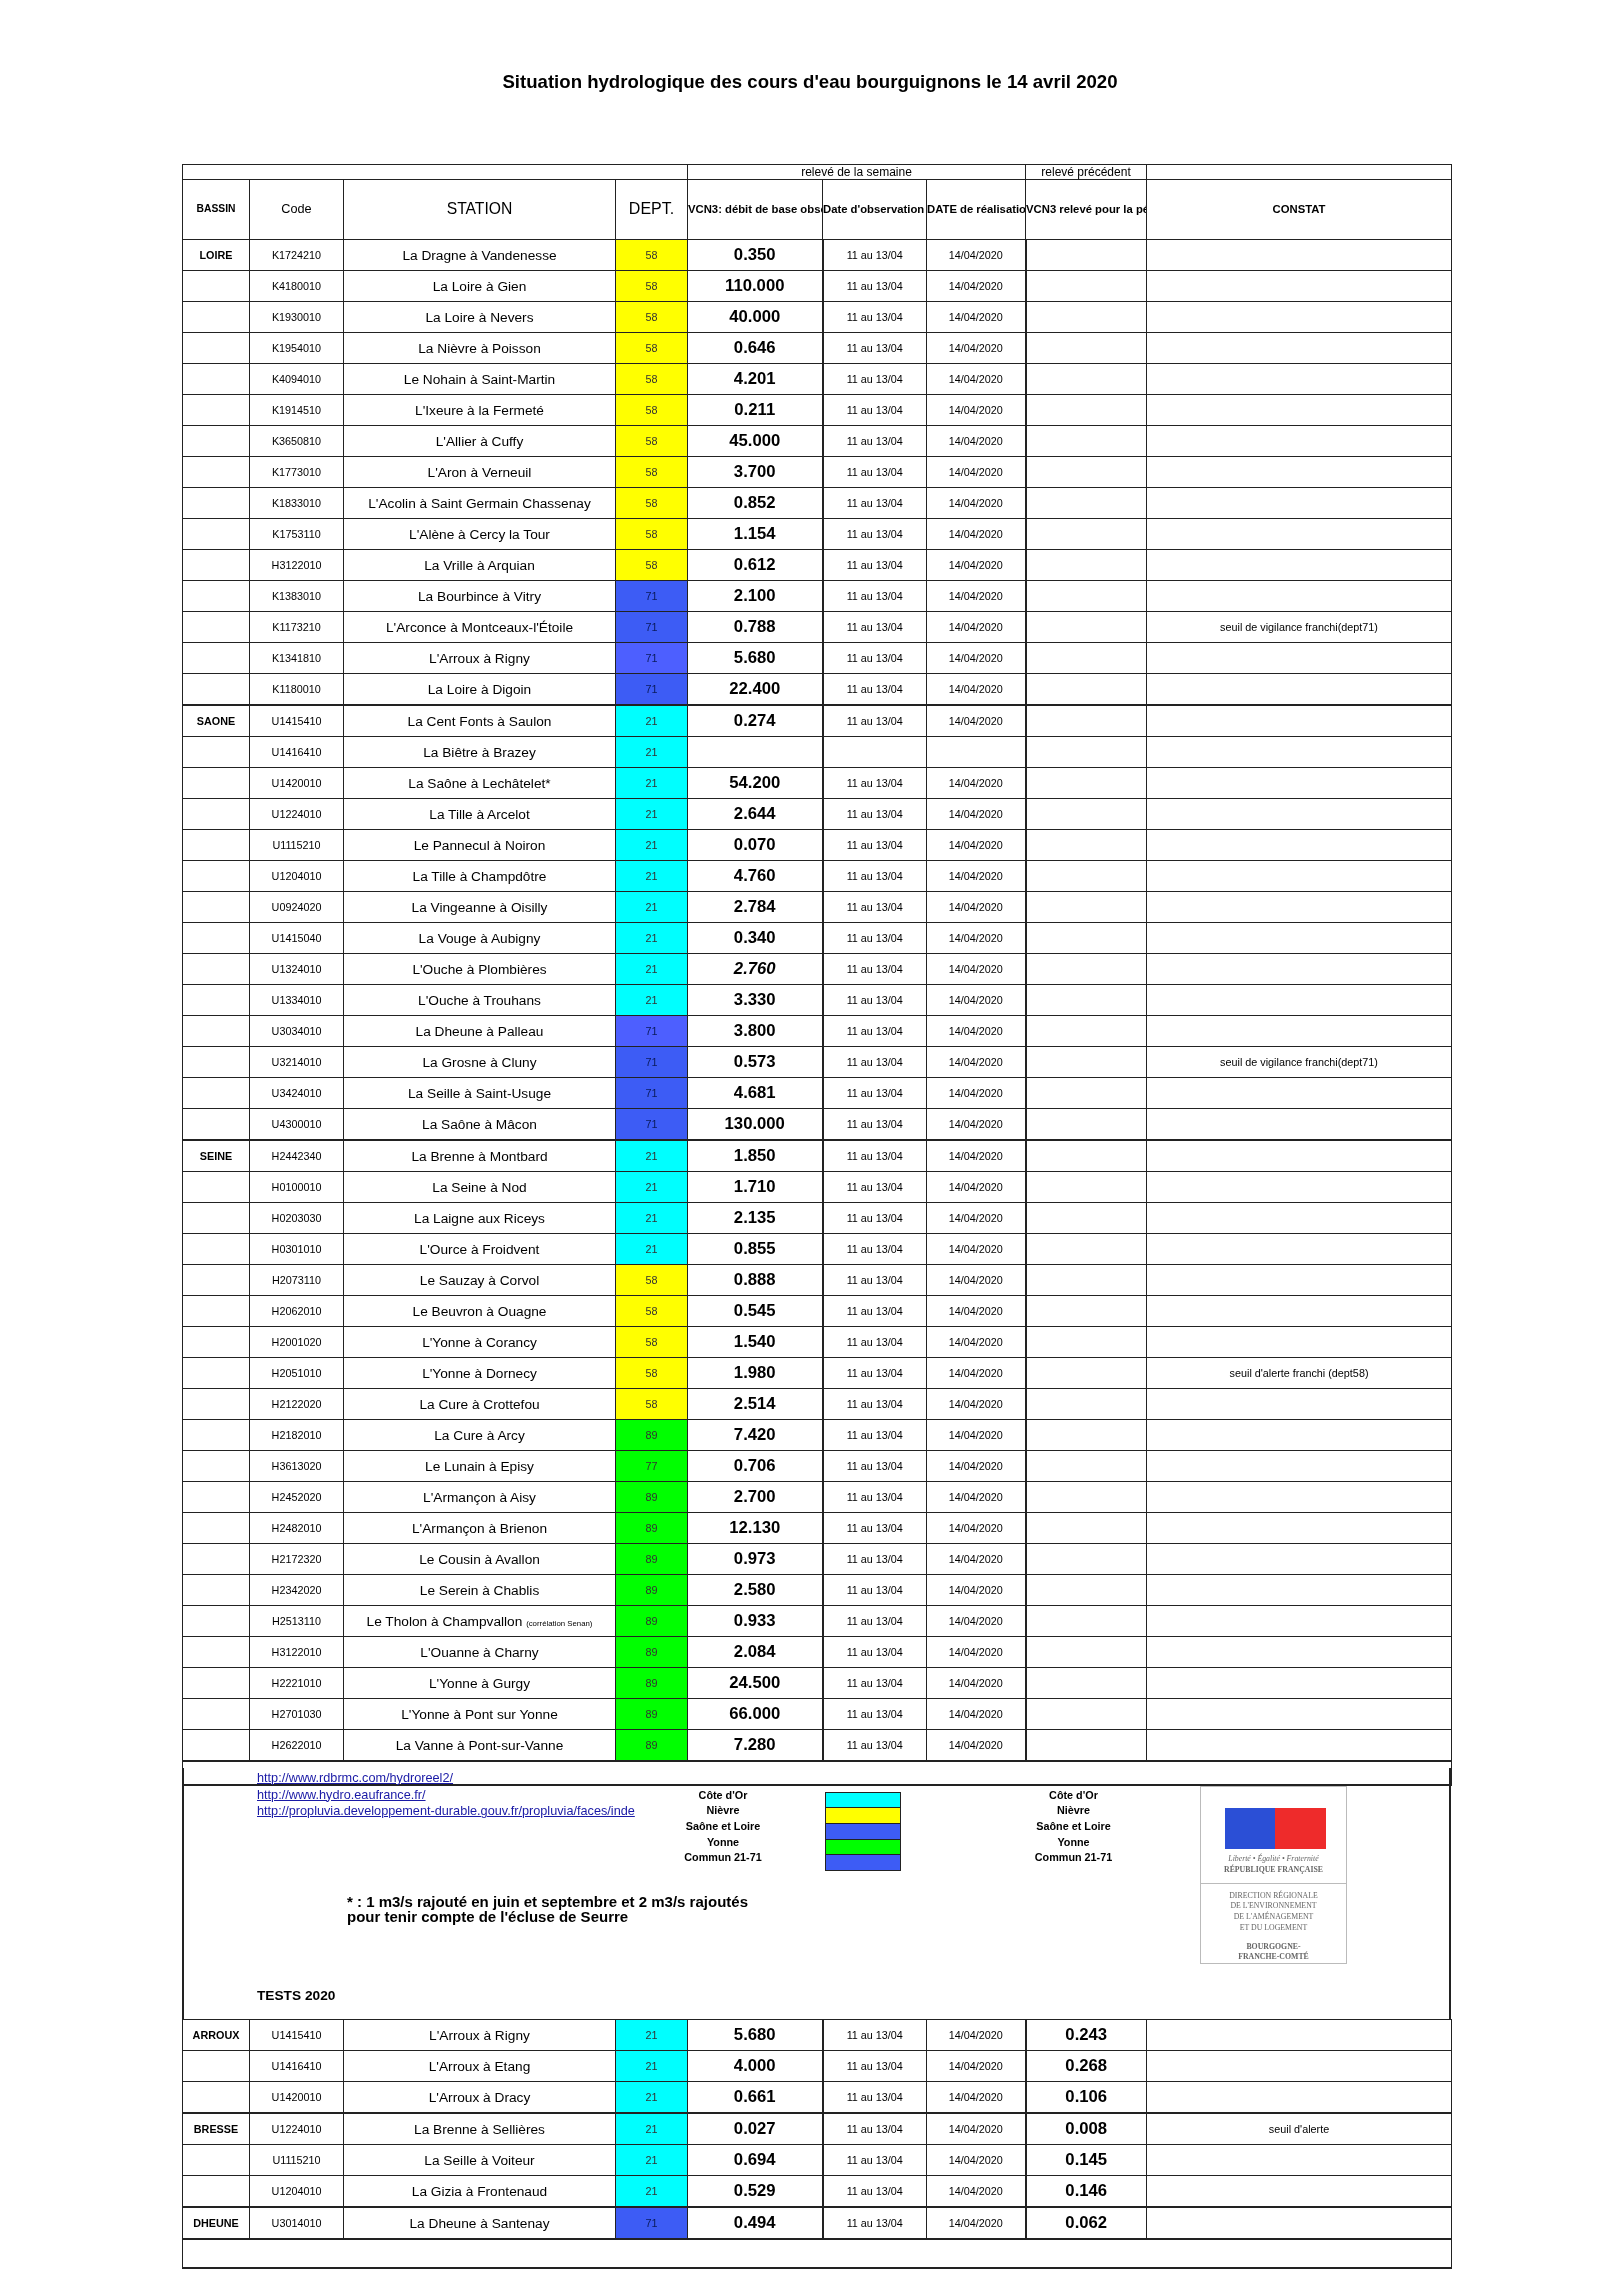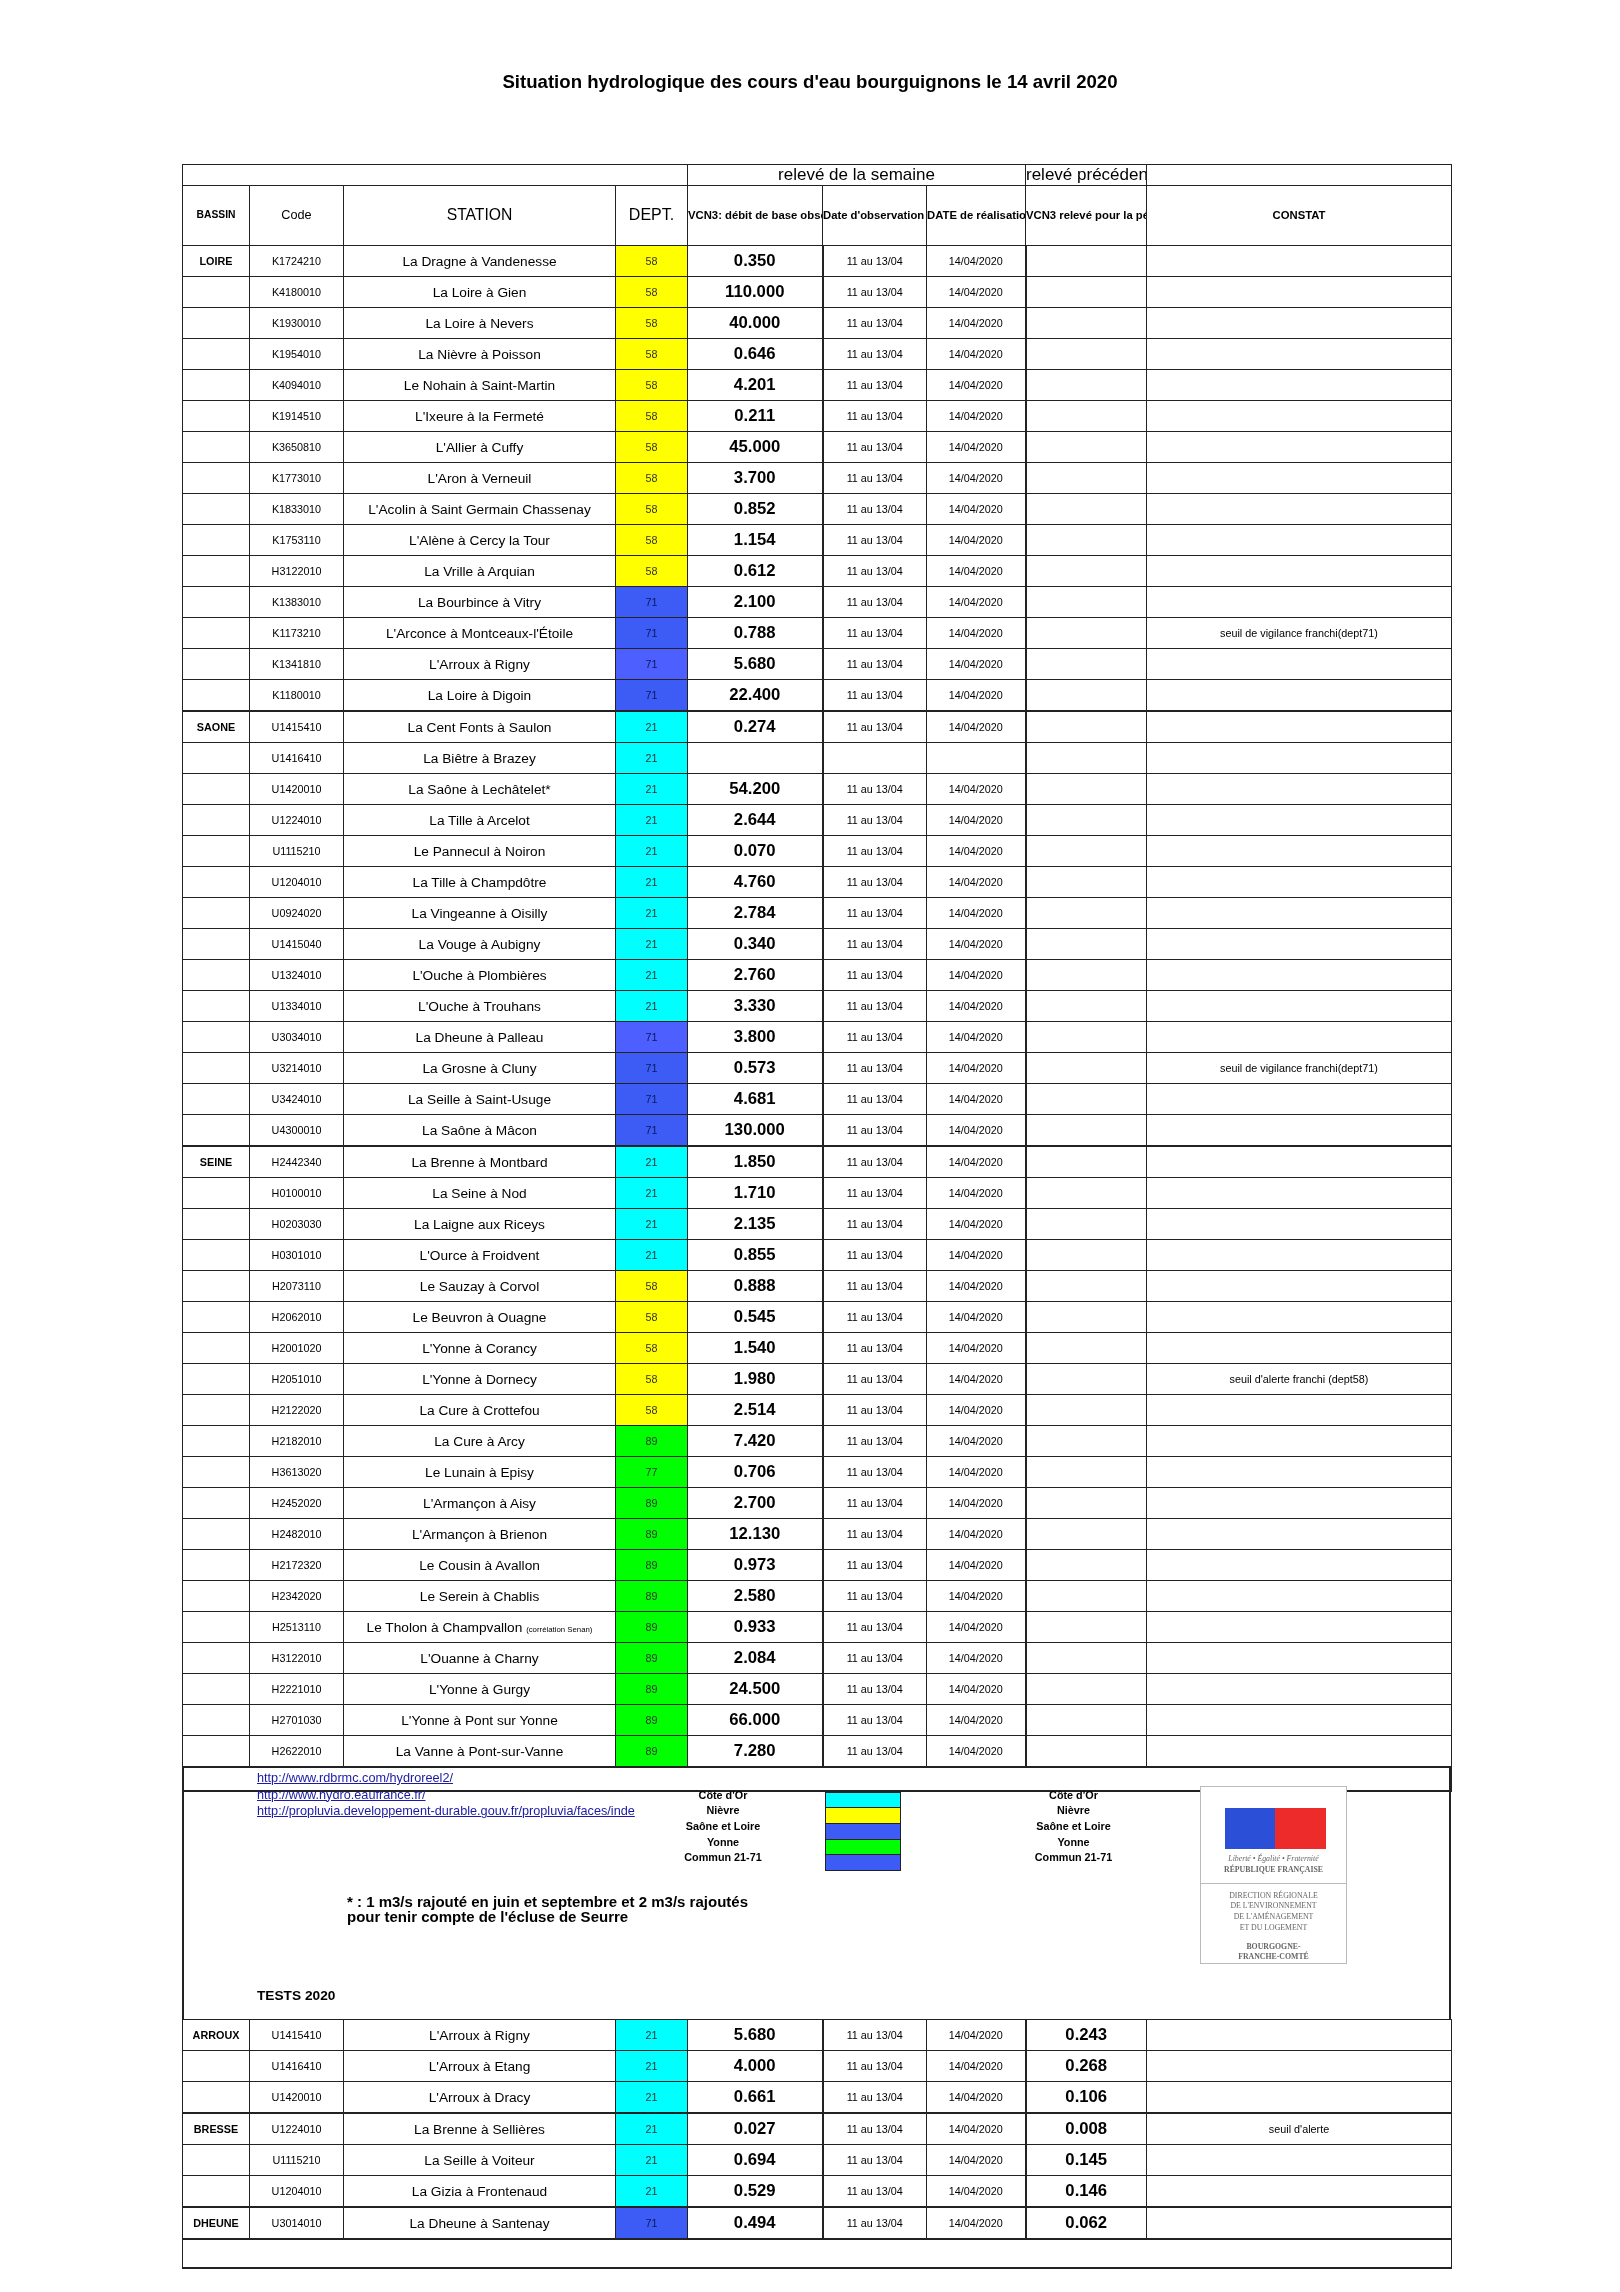--- a/index.html
+++ b/index.html
@@ -1,20 +1,20 @@
 <!DOCTYPE html>
 <html><head>
 <meta charset="utf-8">
 <style>
   html, body { margin:0; padding:0; background:#ffffff; }
   body { width:1620px; height:2293px; position:relative; font-family:"Liberation Sans", sans-serif; color:#000; }
   .title { position:absolute; left:0; width:1620px; top:71px; text-align:center; font-size:18.6px; font-weight:bold; }
   table.main { position:absolute; left:182px; top:164px; border-collapse:collapse; table-layout:fixed; width:1267px; }
   table.main td { border:1px solid #222; text-align:center; vertical-align:middle; padding:0; overflow:hidden; white-space:nowrap; }
-  .hdr-top td { height:13.7px; font-size:17px;margin-top:38px; }
+  .hdr-top td { height:13.7px; font-size:12px;margin-top:38px; }
   .hdr-main td { height:59px; font-size:11.3px; font-weight:bold; white-space:normal; line-height:14.7px; border-bottom:2.9px solid #222; }
   .hdr-main td.station-h { font-size:15.7px; }
   tr.row td { height:30px; font-size:10.8px; }
   tr.row td.bassin { font-weight:bold; font-size:10.8px; }
   tr.row td.station { font-size:13.7px; }
   tr.row td.vcn { font-size:16.7px; font-weight:bold; }
   tr.row td.dept { font-size:10.8px; }
   tr.row td.constat { font-size:10.8px; }
   tr.row td.prev { font-size:16.7px; font-weight:bold; }
   tr.sep td { border-top:2.9px solid #222; }
@@ -328,21 +328,21 @@
         <td class="dobs">11 au 13/04</td>
         <td class="dreal" style="border-right: 2px solid rgb(34, 34, 34);">14/04/2020</td>
         <td class="prev"></td>
         <td class="constat"></td>
       </tr>
       <tr class="row">
         <td class="bassin"></td>
         <td class="code">U1324010</td>
         <td class="station"><span>L'Ouche à Plombières</span></td>
         <td class="dept" style="background: rgb(0, 255, 255); color: rgb(51, 51, 51);">21</td>
-        <td class="vcn" style="border-right: 2px solid rgb(34, 34, 34);">2.760</td>
+        <td class="vcn" style="border-right: 2px solid rgb(34, 34, 34); font-style: italic;">2.760</td>
         <td class="dobs">11 au 13/04</td>
         <td class="dreal" style="border-right: 2px solid rgb(34, 34, 34);">14/04/2020</td>
         <td class="prev"></td>
         <td class="constat"></td>
       </tr>
       <tr class="row">
         <td class="bassin"></td>
         <td class="code">U1334010</td>
         <td class="station"><span>L'Ouche à Trouhans</span></td>
         <td class="dept" style="background: rgb(0, 255, 255); color: rgb(51, 51, 51);">21</td>

